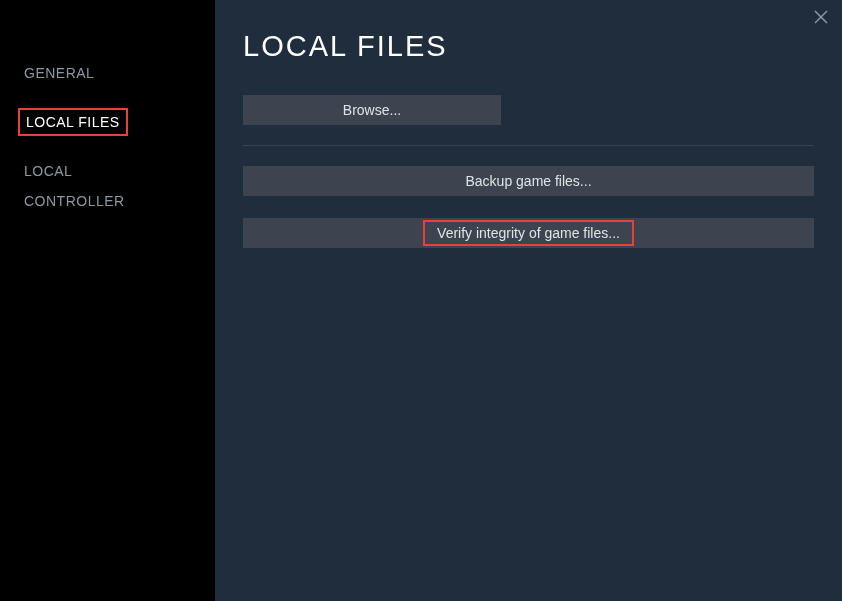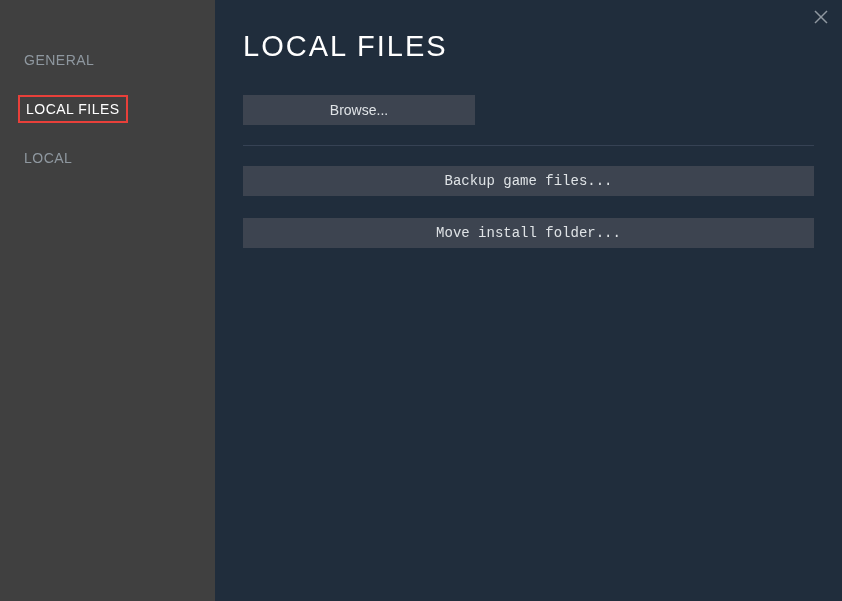--- a/index.html
+++ b/index.html
@@ -16,22 +16,22 @@
       position: relative;
       overflow: hidden;
     }
     .container {
       display: flex;
       width: 100%;
       height: 100%;
     }
     .sidebar {
       width: 215px;
-      background: #404040;
-      padding-top: 45px;
+      background: #000000;
+      padding-top: 58px;
       padding-left: 24px;
       flex-shrink: 0;
     }
     .sidebar-item {
       font-size: 14px;
       color: #8f98a0;
       padding: 7px 0;
       cursor: pointer;
       letter-spacing: 0.5px;
       display: inline-block;
@@ -78,21 +78,21 @@
       margin-bottom: 20px;
     }
     .info-text {
       font-size: 14px;
       color: #8f98a0;
     }
     .info-text .highlight {
       color: #c7d5e0;
     }
     .browse-btn {
-      width: 232px;
+      width: 258px;
       height: 30px;
       background: #3d4450;
       border: none;
       color: #dfe3e6;
       font-size: 14px;
       cursor: pointer;
       font-family: inherit;
     }
     .divider {
       height: 1px;
@@ -101,21 +101,21 @@
     }
     .action-btn {
       width: 100%;
       height: 30px;
       background: #3d4450;
       border: none;
       color: #dfe3e6;
       font-size: 14px;
       cursor: pointer;
       margin-bottom: 22px;
-      font-family: Liberation Mono, monospace;
+      font-family: Liberation Sans, sans-serif;
       position: relative;
       display: flex;
       align-items: center;
       justify-content: center;
     }
     .btn-highlight {
       border: 2px solid #e8403a;
       padding: 3px 12px;
       display: inline-block;
     }
@@ -123,36 +123,39 @@
 </head>
 <body>
 
 <div class="container">
   <div class="sidebar">
     <div class="sidebar-item">GENERAL</div><br>
     <br>
     <div class="sidebar-item selected">LOCAL FILES</div><br>
     <br>
     <div class="sidebar-item">LOCAL</div><br>
+    <div class="sidebar-item">CONTROLLER</div>
   </div>
 
   <div class="main">
     <div class="close-icon">
       <svg viewBox="0 0 14 14" stroke="currentColor" stroke-width="1.5" fill="none">
         <line x1="1" y1="1" x2="13" y2="13"></line>
         <line x1="13" y1="1" x2="1" y2="13"></line>
       </svg>
     </div>
 
     <h1 class="page-title">LOCAL FILES</h1>
 
     <div class="info-row">
       <button class="browse-btn">Browse...</button>
     </div>
 
     <div class="divider"></div>
 
     <button class="action-btn">Backup game files...</button>
 
+    <button class="action-btn">
+      <span class="btn-highlight">Verify integrity of game files...</span>
+    </button>
 
-    <button class="action-btn">Move install folder...</button>
   </div>
 </div>
 
 </body></html>

